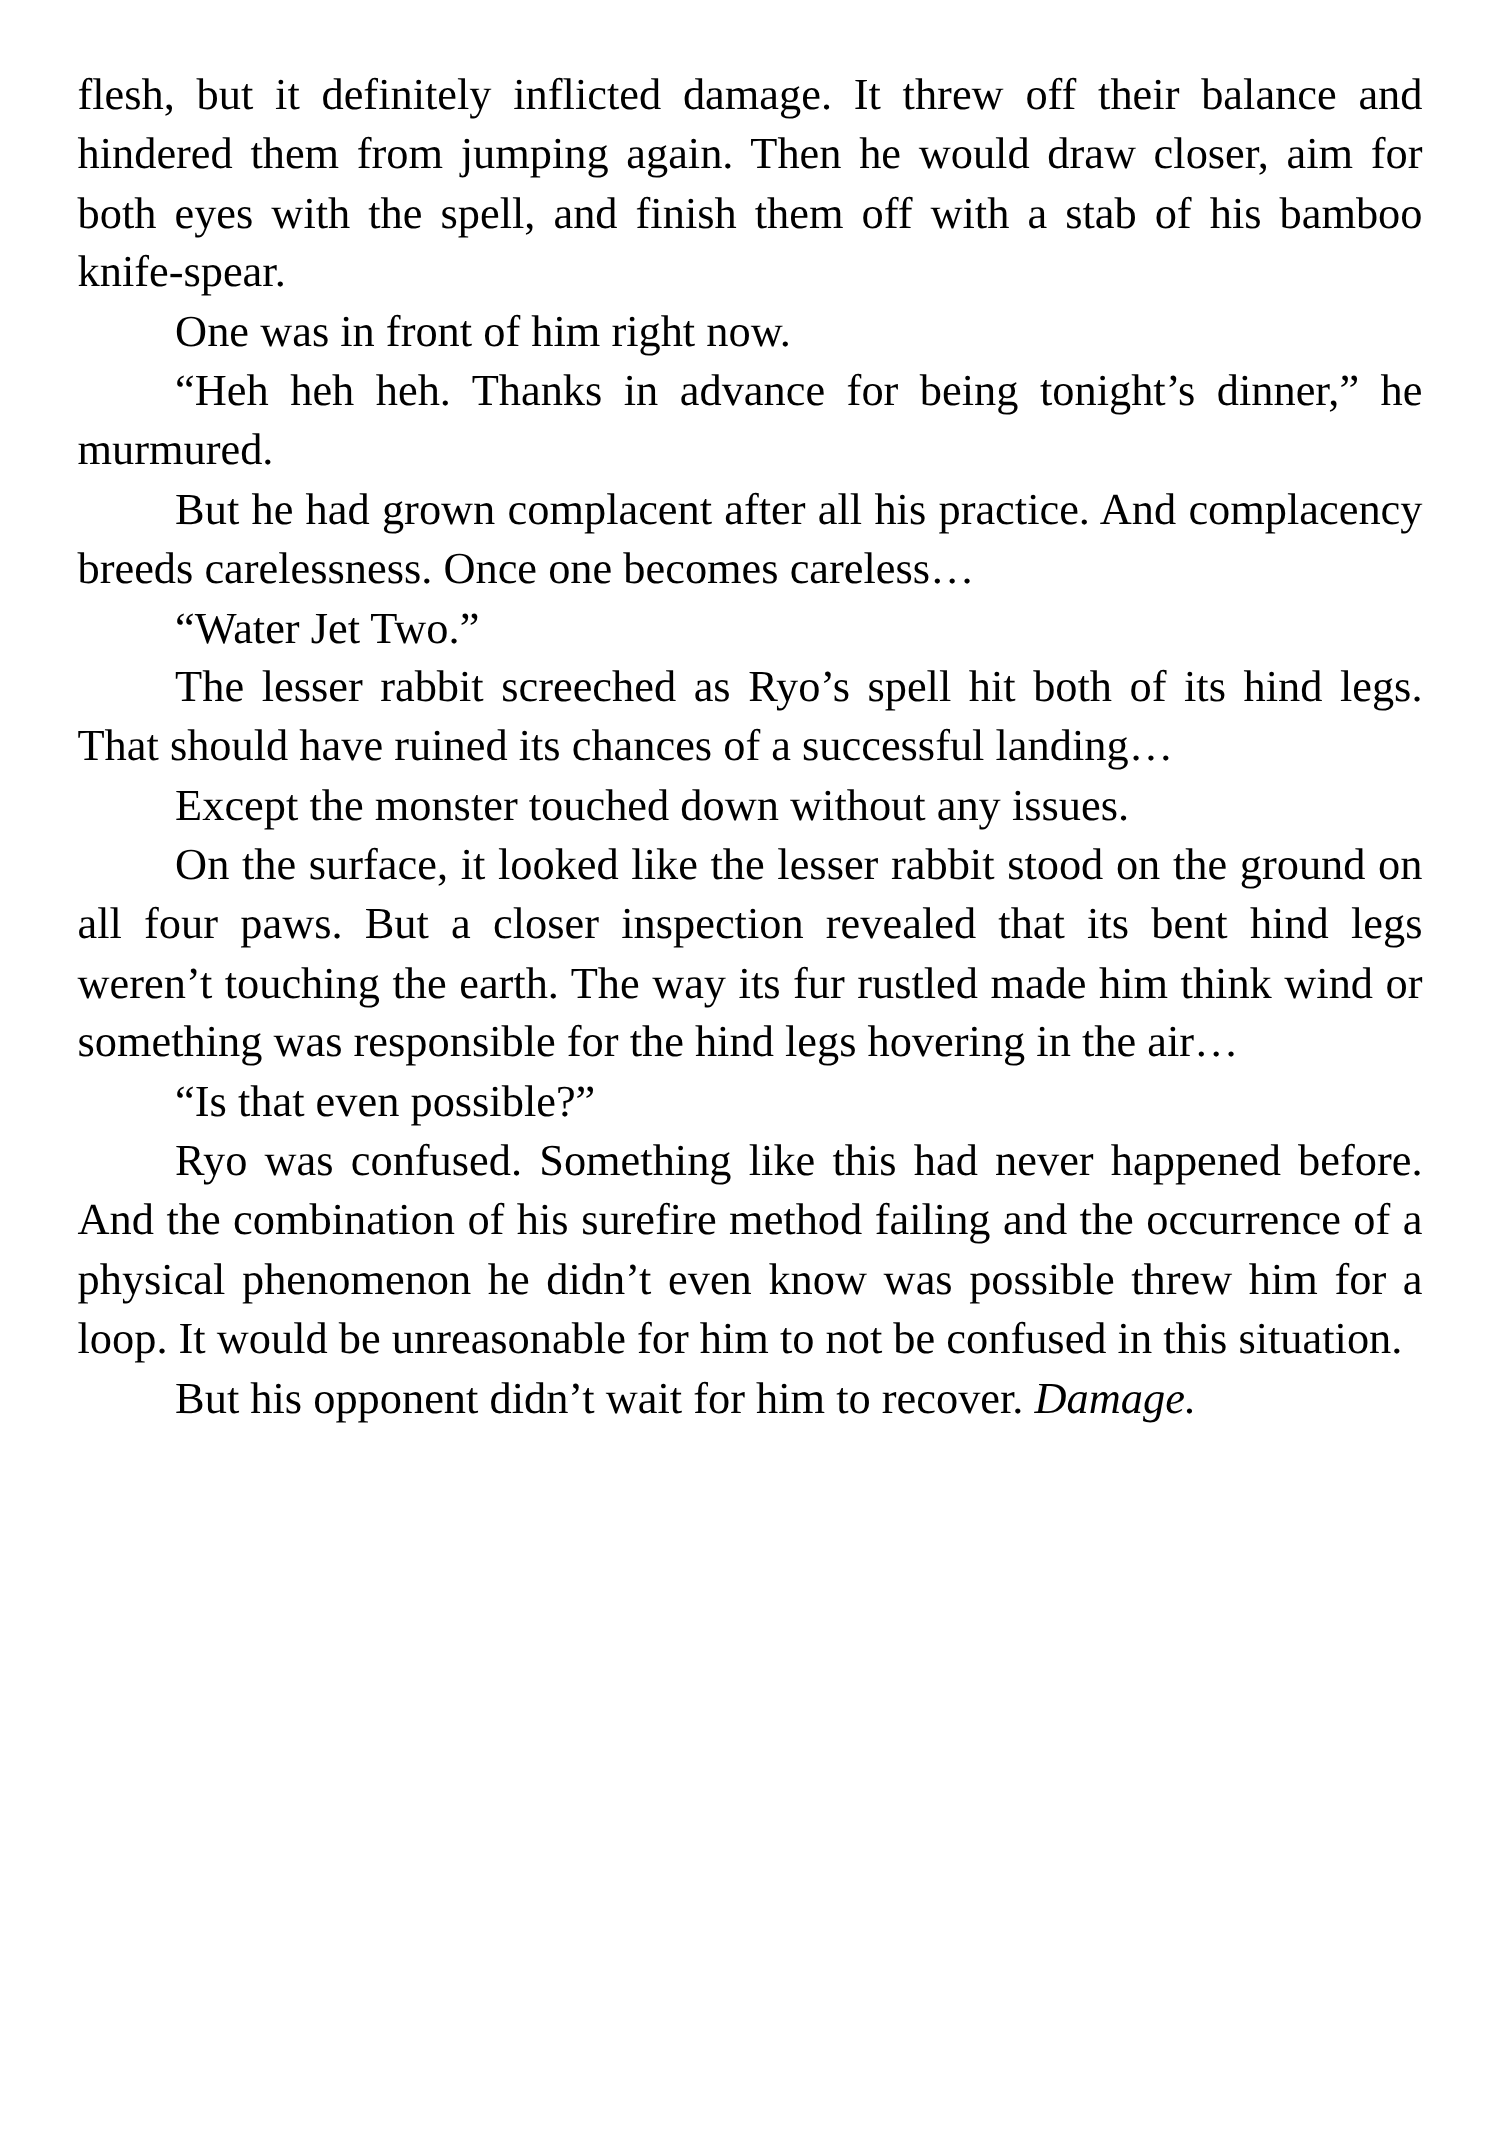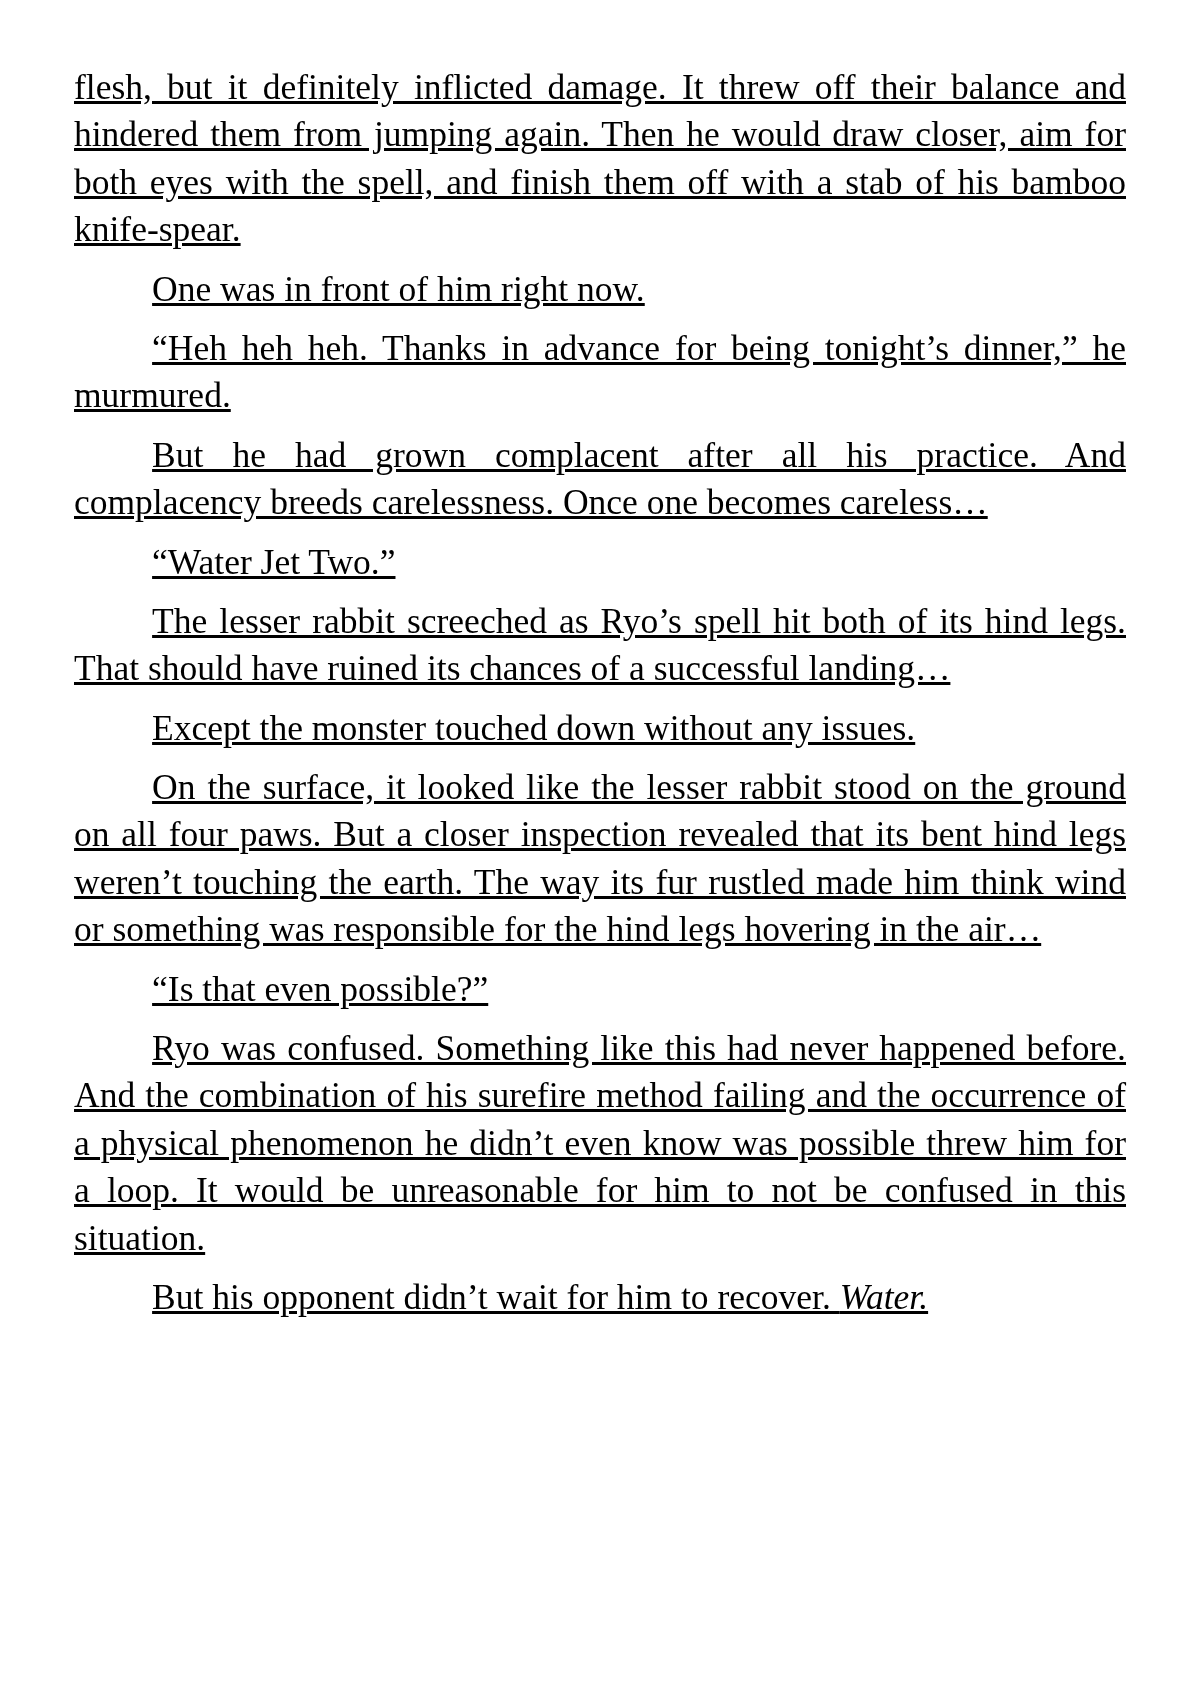--- a/index.html
+++ b/index.html
@@ -21,23 +21,22 @@
     background: #ffffff;
   }
   .body-text {
     font-size: 35.5px;
     line-height: 1.335;
     text-align: justify;
     text-justify: inter-word;
     hyphens: none;
   }
   p {
-    margin: 12px;
+    margin: 0;
     text-indent: 0;
-    text-decoration: underline;
   }
   p.indent {
     text-indent: 2.2em;
   }
   em {
     font-style: italic;
   }
 </style>
 </head>
 <body>
@@ -48,16 +47,16 @@
     <p>flesh, but it definitely inflicted damage. It threw off their balance and hindered them from jumping again. Then he would draw closer, aim for both eyes with the spell, and finish them off with a stab of his bamboo knife-spear.</p>
     <p class="indent">One was in front of him right now.</p>
     <p class="indent">“Heh heh heh. Thanks in advance for being tonight’s dinner,” he murmured.</p>
     <p class="indent">But he had grown complacent after all his practice. And complacency breeds carelessness. Once one becomes careless…</p>
     <p class="indent">“Water Jet Two.”</p>
     <p class="indent">The lesser rabbit screeched as Ryo’s spell hit both of its hind legs. That should have ruined its chances of a successful landing…</p>
     <p class="indent">Except the monster touched down without any issues.</p>
     <p class="indent">On the surface, it looked like the lesser rabbit stood on the ground on all four paws. But a closer inspection revealed that its bent hind legs weren’t touching the earth. The way its fur rustled made him think wind or something was responsible for the hind legs hovering in the air…</p>
     <p class="indent">“Is that even possible?”</p>
     <p class="indent">Ryo was confused. Something like this had never happened before. And the combination of his surefire method failing and the occurrence of a physical phenomenon he didn’t even know was possible threw him for a loop. It would be unreasonable for him to not be confused in this situation.</p>
-    <p class="indent"><span>But his opponent didn’t wait for him to recover. </span><em>Water.</em></p>
+    <p class="indent"><span>But his opponent didn’t wait for him to recover. </span><em>Damage.</em></p>
 
   </div>
 </div>
 
 </body></html>

